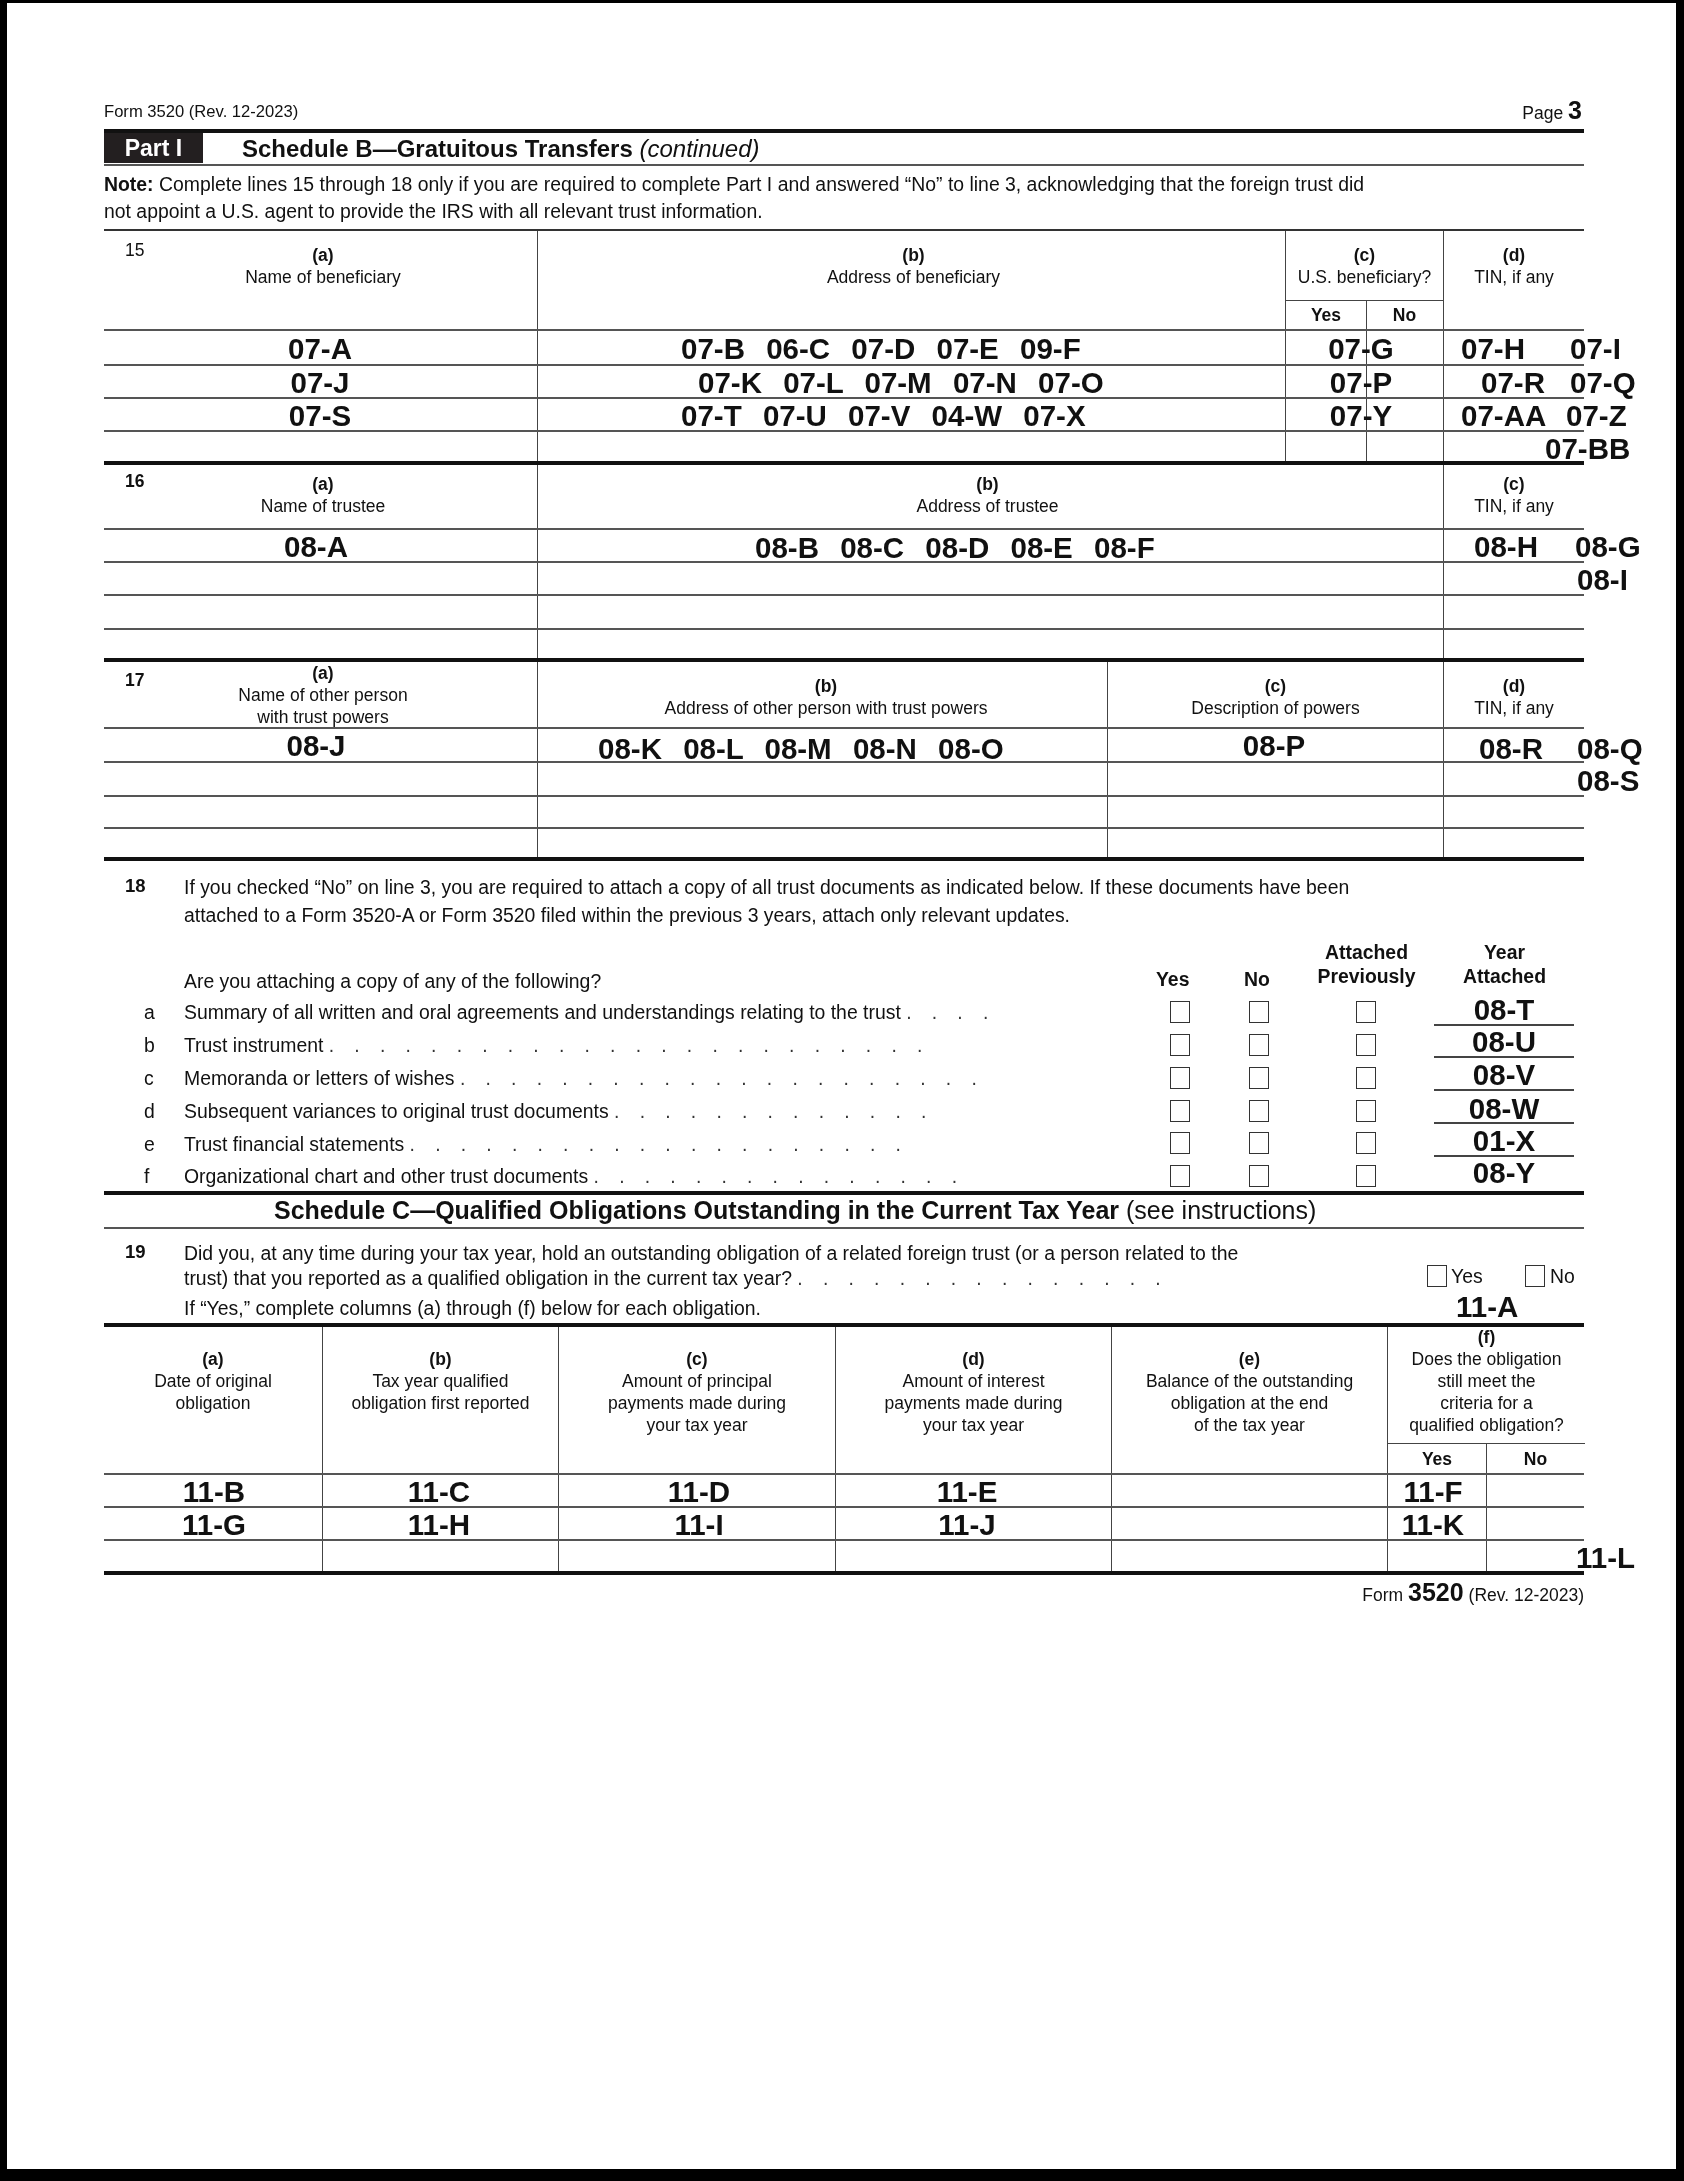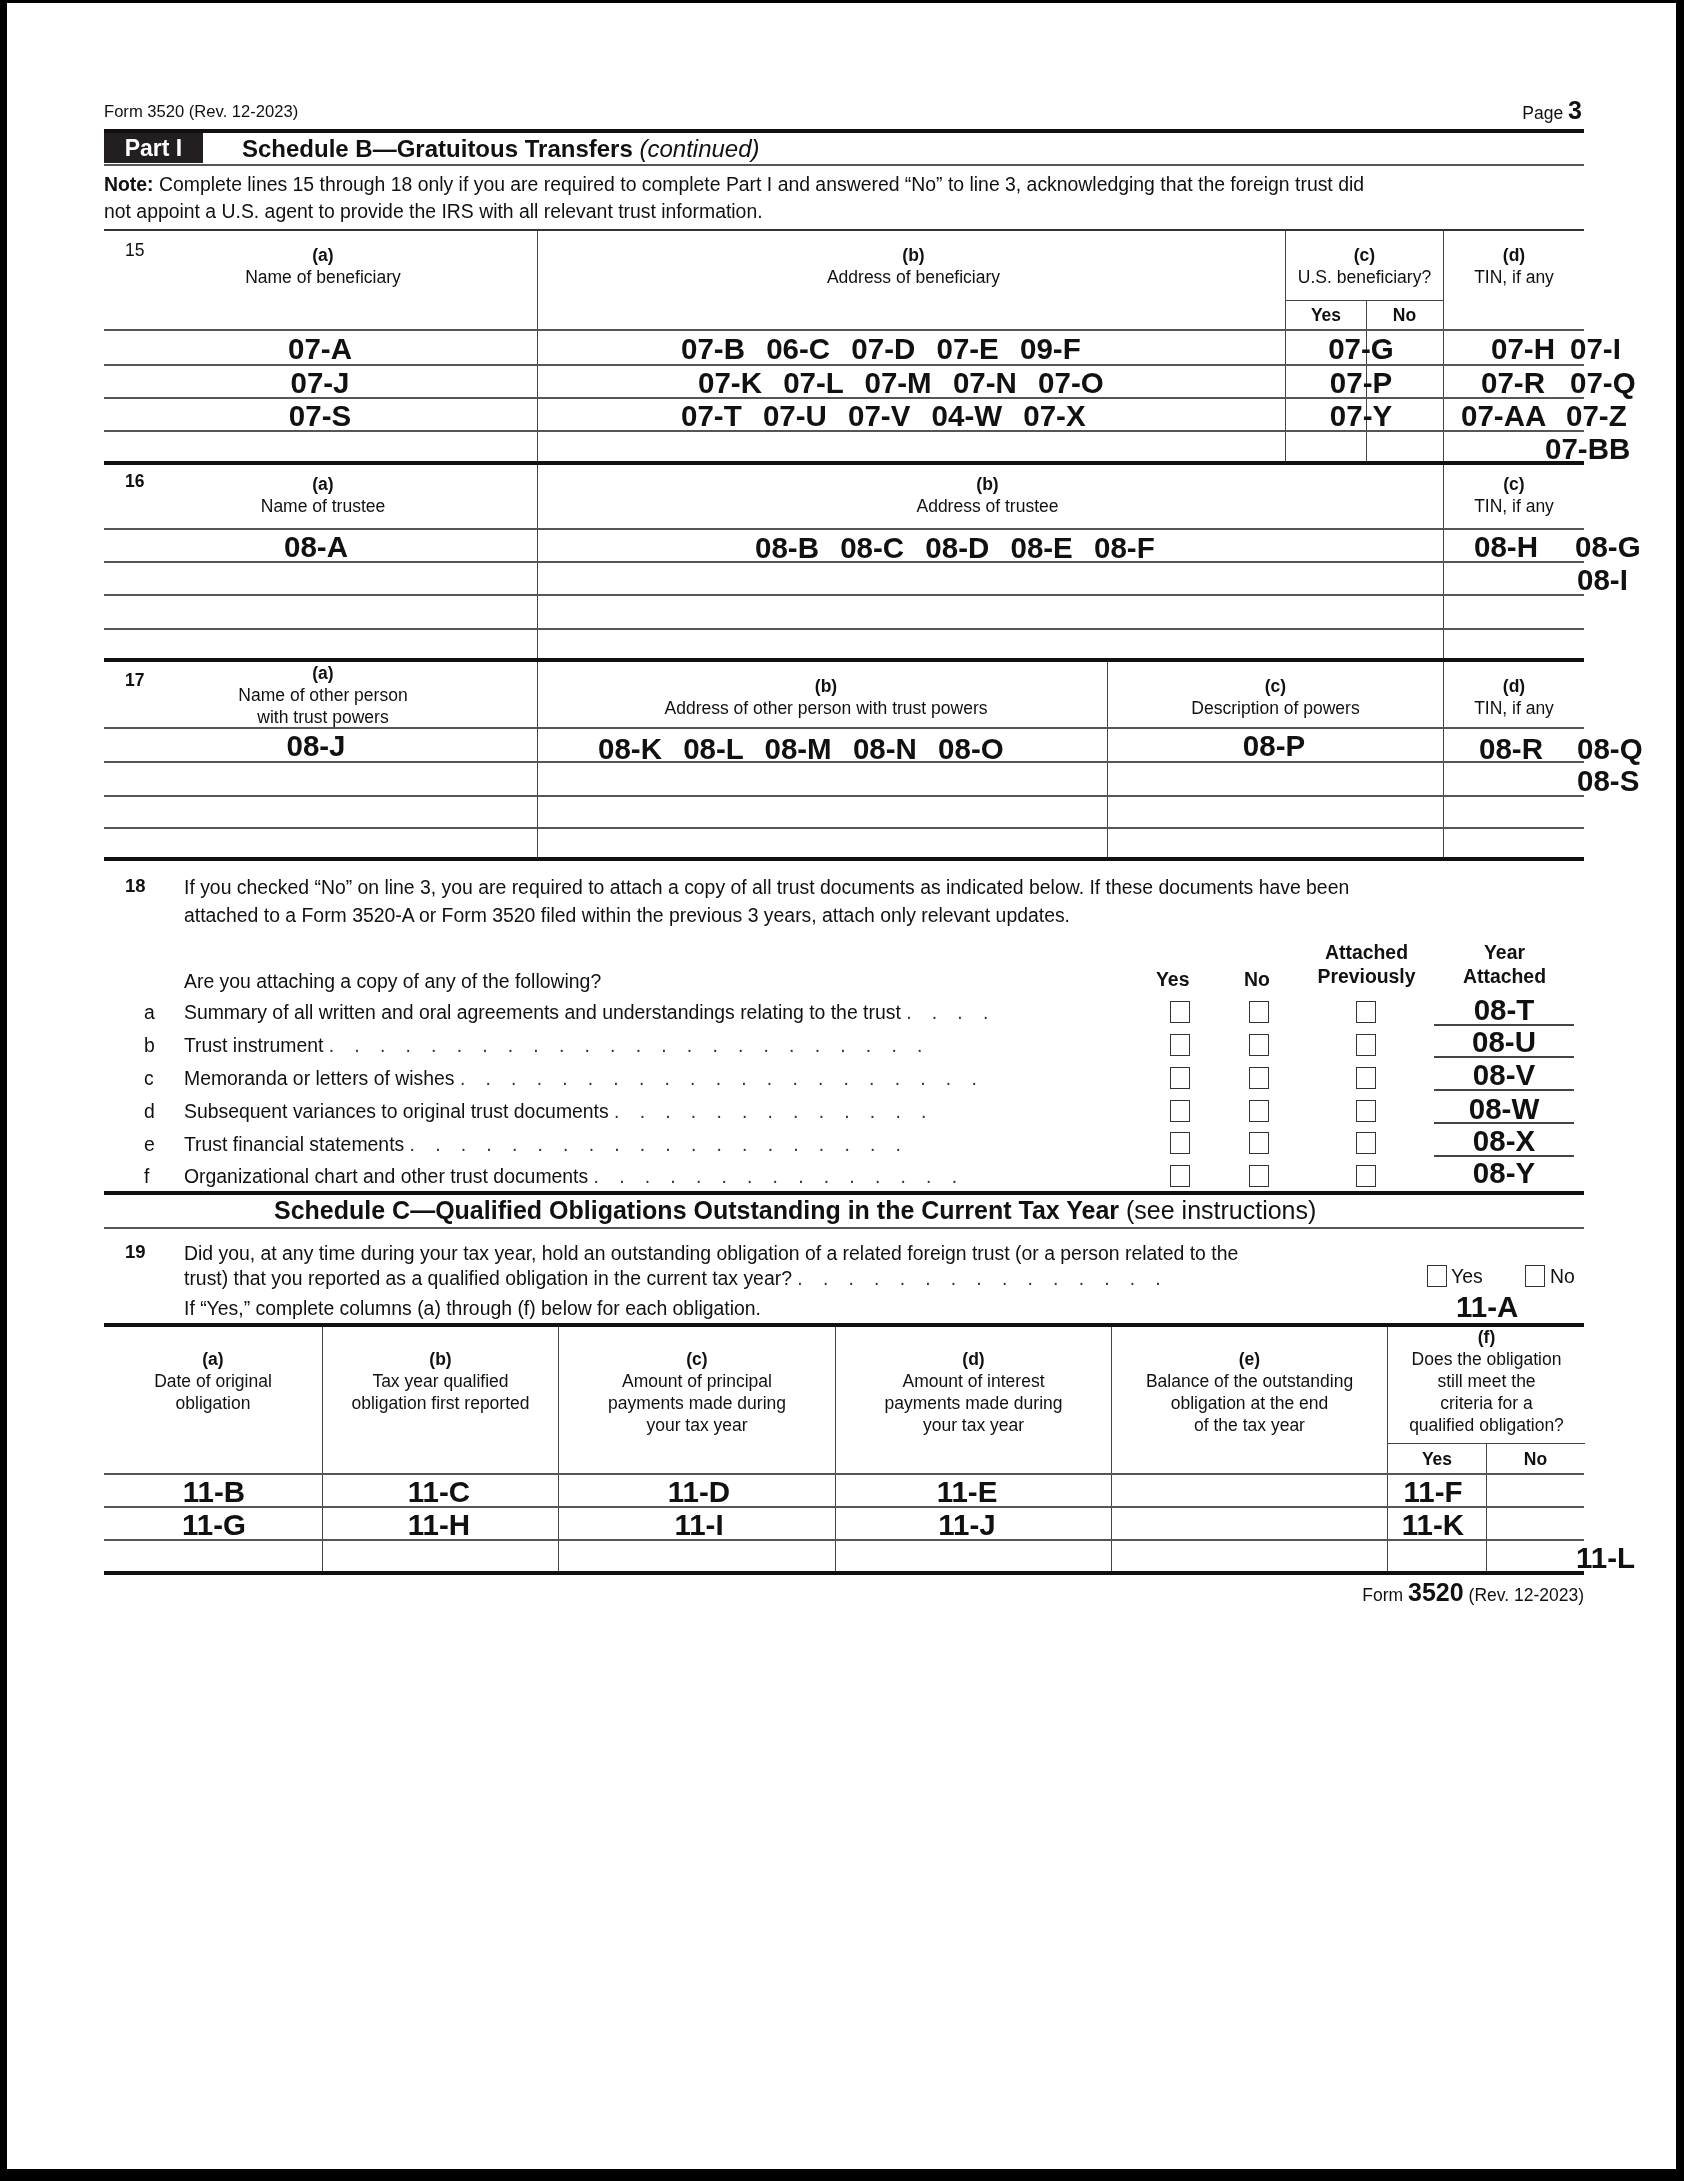--- a/index.html
+++ b/index.html
@@ -52,21 +52,21 @@
 <div class="hl h2" style="top:329px;background:#555;"></div>
 <div class="hl h2" style="top:364px;background:#555;"></div>
 <div class="hl h2" style="top:397px;background:#555;"></div>
 <div class="hl h2" style="top:430px;background:#555;"></div>
 <div class="hl h4" style="top:461px;"></div>
 
 <div>
   <div class="code ctr" style="left:320px;top:334px;">07-A</div>
   <div class="code" style="left:681px;top:334px;word-spacing:13px;"><span>07-B</span> <span>06-C</span> <span>07-D</span> <span>07-E</span> <span>09-F</span></div>
   <div class="code ctr" style="left:1361px;top:334px;">07-G</div>
-  <div class="code" style="left:1461px;top:334px;margin-left:30px;">07-H</div>
+  <div class="code" style="left:1461px;top:334px;">07-H</div>
   <div class="code" style="left:1570px;top:334px;">07-I</div>
 </div>
 <div>
   <div class="code ctr" style="left:320px;top:368px;">07-J</div>
   <div class="code" style="left:670px;top:368px;word-spacing:13px;margin-left:28px;"><span>07-K</span> <span>07-L</span> <span>07-M</span> <span>07-N</span> <span>07-O</span></div>
   <div class="code ctr" style="left:1361px;top:368px;">07-P</div>
   <div class="code" style="left:1461px;top:368px;margin-left:20px;">07-R</div>
   <div class="code" style="left:1570px;top:368px;">07-Q</div>
 </div>
 <div>
@@ -164,21 +164,21 @@
       <div class="cb" style="left:1356px;top:1100px;"></div>
       <div class="code ctr" style="left:1504px;top:1094px;">08-W</div>
       <div class="abs" style="left:1434px;top:1122px;width:140px;height:1.8px;background:#444;"></div>
     </div>
     <div>
       <div class="abs t" style="left:144px;top:1132px;">e</div>
       <div class="abs t" style="left:184px;top:1132px;white-space:nowrap;"><span>Trust financial statements</span> <span class="dots">. . . . . . . . . . . . . . . . . . . .</span></div>
       <div class="cb" style="left:1170px;top:1132px;"></div>
       <div class="cb" style="left:1249px;top:1132px;"></div>
       <div class="cb" style="left:1356px;top:1132px;"></div>
-      <div class="code ctr" style="left:1504px;top:1126px;">08-X</div>
+      <div class="code ctr" style="left:1504px;top:1126px;">01-X</div>
       <div class="abs" style="left:1434px;top:1155px;width:140px;height:1.8px;background:#444;"></div>
     </div>
     <div>
       <div class="abs t" style="left:144px;top:1164px;">f</div>
       <div class="abs t" style="left:184px;top:1164px;white-space:nowrap;"><span>Organizational chart and other trust documents</span> <span class="dots">. . . . . . . . . . . . . . .</span></div>
       <div class="cb" style="left:1170px;top:1165px;"></div>
       <div class="cb" style="left:1249px;top:1165px;"></div>
       <div class="cb" style="left:1356px;top:1165px;"></div>
       <div class="code ctr" style="left:1504px;top:1158px;">08-Y</div>
     </div>

